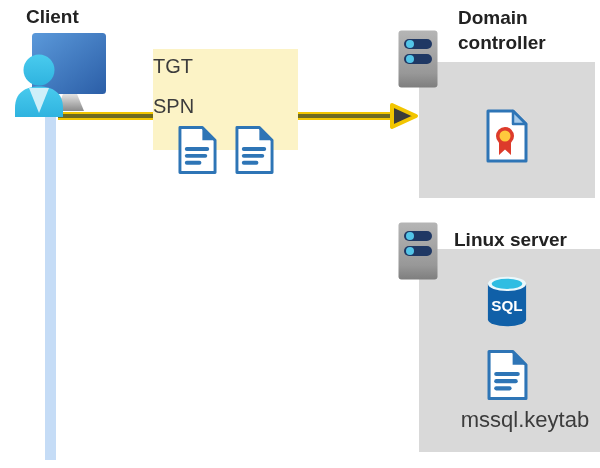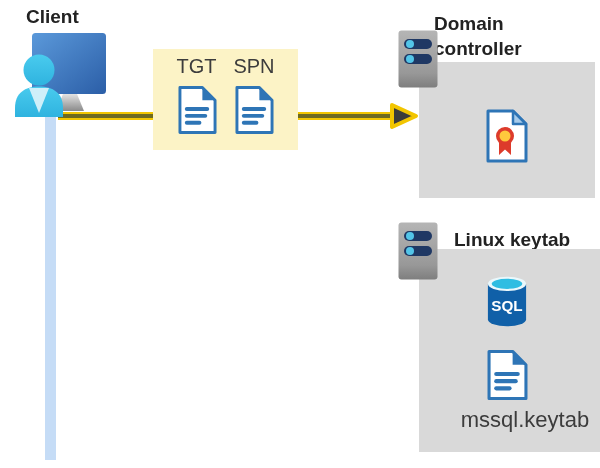--- a/index.html
+++ b/index.html
@@ -18,27 +18,27 @@
     left:58px;top:112px;width:334px;height:8px;z-index:2;
     background:linear-gradient(to bottom,
       var(--arrow_yellow,#F2C500) 0 30%,
       var(--arrow_dark,#6E6A1F) 30% 70%,
       var(--arrow_yellow,#F2C500) 70% 100%);
   }
   .arrow-head{left:389px;top:101px;width:30px;height:30px;z-index:5;}
   
   .ticket-box{left:153px;top:49px;width:145px;height:101px;background:var(--box_yellow,#FCF3C6);z-index:4;}
   .ticket-labels{display:flex;justify-content:center;gap:17px;margin-top:6px;
-    font-size:20px;color:var(--label_text,#3C3C3C);}
+    font-size:20px;color:var(--label_text,#3C3C3C);flex-direction:column;}
   .ticket-docs{display:flex;justify-content:center;gap:18px;margin-top:7px;}
   .ticket-docs svg{width:39px;height:50px;}
   
   .dc-box{left:419px;top:62px;width:176px;height:136px;background:var(--box_gray,#D9D9D9);z-index:3;}
   .dc-server{left:398px;top:30px;width:40px;height:58px;z-index:4;}
-  .dc-title{left:434px;top:5px;width:140px;margin-top:6px;}
+  .dc-title{left:458px;top:5px;width:140px;}
   .cert-icon{left:67px;top:47px;width:42px;height:54px;}
   
   .linux-box{left:419px;top:249px;width:176px;height:203px;background:var(--box_gray,#D9D9D9);z-index:3;padding-left:16px;}
   .linux-server{left:398px;top:222px;width:40px;height:58px;z-index:4;}
   .linux-title{left:454px;top:227px;}
   .sql-icon{left:67px;top:25px;width:42px;height:54px;}
   .keytab-icon{left:68px;top:100px;width:41px;height:52px;}
   .keytab-label{left:0;top:158px;width:212px;text-align:center;
     font-size:22px;color:var(--label_text,#3C3C3C);}
 </style>
@@ -143,15 +143,15 @@
     </svg>
     <div class="abs keytab-label">mssql.keytab</div>
   </div>
   <svg class="abs linux-server" viewBox="0 0 40 58">
     <rect x="0.5" y="0.5" width="39" height="57" rx="3" fill="url(#gsrv)"></rect>
     <rect x="6" y="9" width="28" height="10" rx="5" fill="#1F3864"></rect>
     <rect x="6" y="24" width="28" height="10" rx="5" fill="#1F3864"></rect>
     <circle cx="12" cy="14" r="4" fill="#53C5E8"></circle>
     <circle cx="12" cy="29" r="4" fill="#53C5E8"></circle>
   </svg>
-  <div class="abs bold-title linux-title">Linux keytab</div>
+  <div class="abs bold-title linux-title">Linux server</div>
 
 </div>
 
 </body></html>

